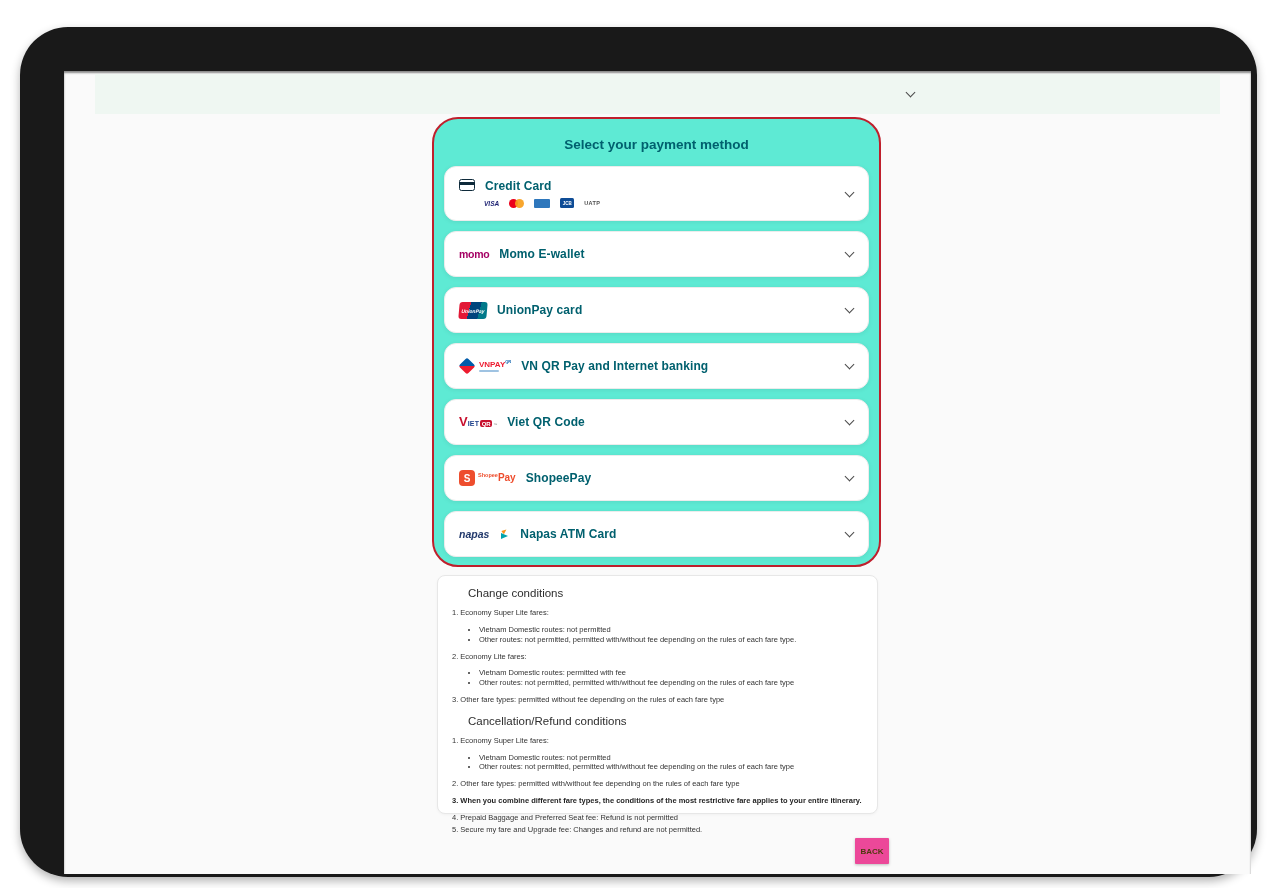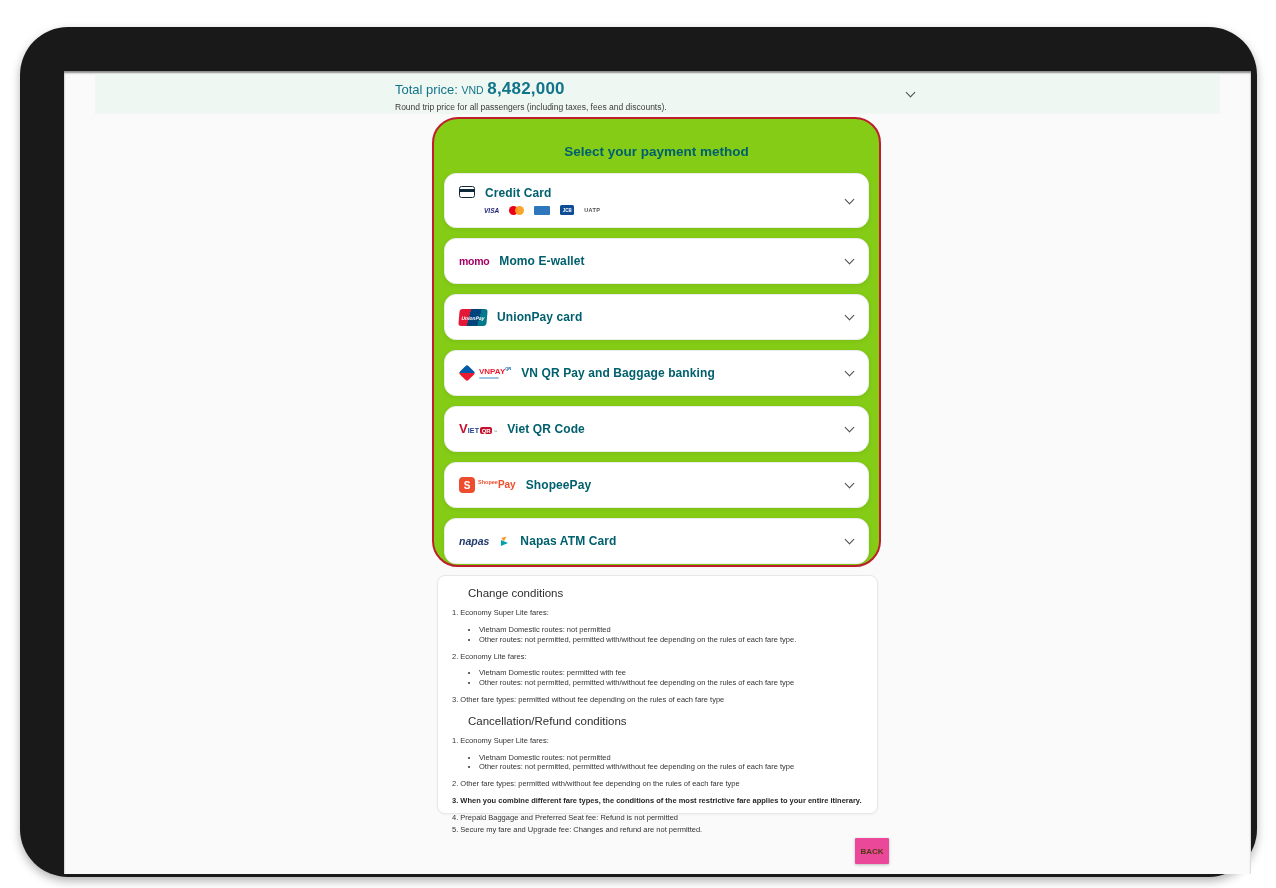--- a/index.html
+++ b/index.html
@@ -23,22 +23,22 @@
   .price-cur  { font-size:10.5px; }
   .price-amt  { font-size:17px; font-weight:bold; letter-spacing:.2px; }
   .price-sub  { font-size:8.5px; color:#3c3c3c; margin-top:3px; }
   .chev { display:inline-block; width:7px; height:7px;
           border-right:1.6px solid #4b4b4b; border-bottom:1.6px solid #4b4b4b;
           transform:rotate(45deg); }
   .bar-chev { position:absolute; left:812px; top:15px; cursor:pointer; }
 
   
   .pay-wrap { position:absolute; left:368px; top:46px; width:449px; height:450px;
-              background:#84cc16; border:2px solid #bf1f2c; border-radius:26px;
-              padding:16px 10px 0; }
+              background:#5eead4; border:2px solid #bf1f2c; border-radius:26px;
+              padding:9px 10px 0; }
   .pay-title { text-align:center; color:#00606e; font-weight:bold;
                font-size:13.5px; margin:9px 0 14px; }
   .pay-card { height:46px; background:#fff; border:1px solid #ececec;
               border-radius:12px; box-shadow:0 1px 5px rgba(0,0,0,.07);
               display:flex; align-items:center; padding:0 14px;
               margin-bottom:10px; position:relative; cursor:pointer; }
   .pay-card.cc { height:55px; flex-direction:column; align-items:flex-start;
                  justify-content:center; }
   .pay-label { color:#00606e; font-size:12px; font-weight:bold; margin-left:10px;
                letter-spacing:.1px; }
@@ -122,28 +122,20 @@
               font-family:"Liberation Sans", sans-serif; }
 </style>
 </head>
 <body>
 
 <div class="stage">
   <div class="frame">
     <div class="screen">
 
       <div class="price-bar">
-        <div class="price-block">
-          <div class="price-main">
-            <span>Total price:</span>
-            <span class="price-cur">VND</span>
-            <span class="price-amt">8,482,000</span>
-          </div>
-          <div class="price-sub">Round trip price for all passengers (including taxes, fees and discounts).</div>
-        </div>
         <span class="chev bar-chev"></span>
       </div>
 
       <div class="pay-wrap">
         <div class="pay-title">Select your payment method</div>
 
         <div class="pay-card cc">
           <div class="cc-top">
             <span class="cc-icon"></span>
             <span class="pay-label">Credit Card</span>
@@ -176,21 +168,21 @@
         </div>
 
         <div class="pay-card">
           <span class="logo-vnpay">
             <span class="vnp-diamond"></span>
             <span class="vnp-col">
               <span class="vnp-main"><span>VNPAY</span><sup>QR</sup></span>
               <span class="vnp-tag"></span>
             </span>
           </span>
-          <span class="pay-label">VN QR Pay and Baggage banking</span>
+          <span class="pay-label">VN QR Pay and Internet banking</span>
           <span class="chev card-chev"></span>
         </div>
 
         <div class="pay-card">
           <span class="logo-vietqr">
             <span class="vq-v">V</span>
             <span class="vq-iet">IET</span>
             <span class="vq-qr">QR</span>
             <span class="vq-tm">™</span>
           </span>

